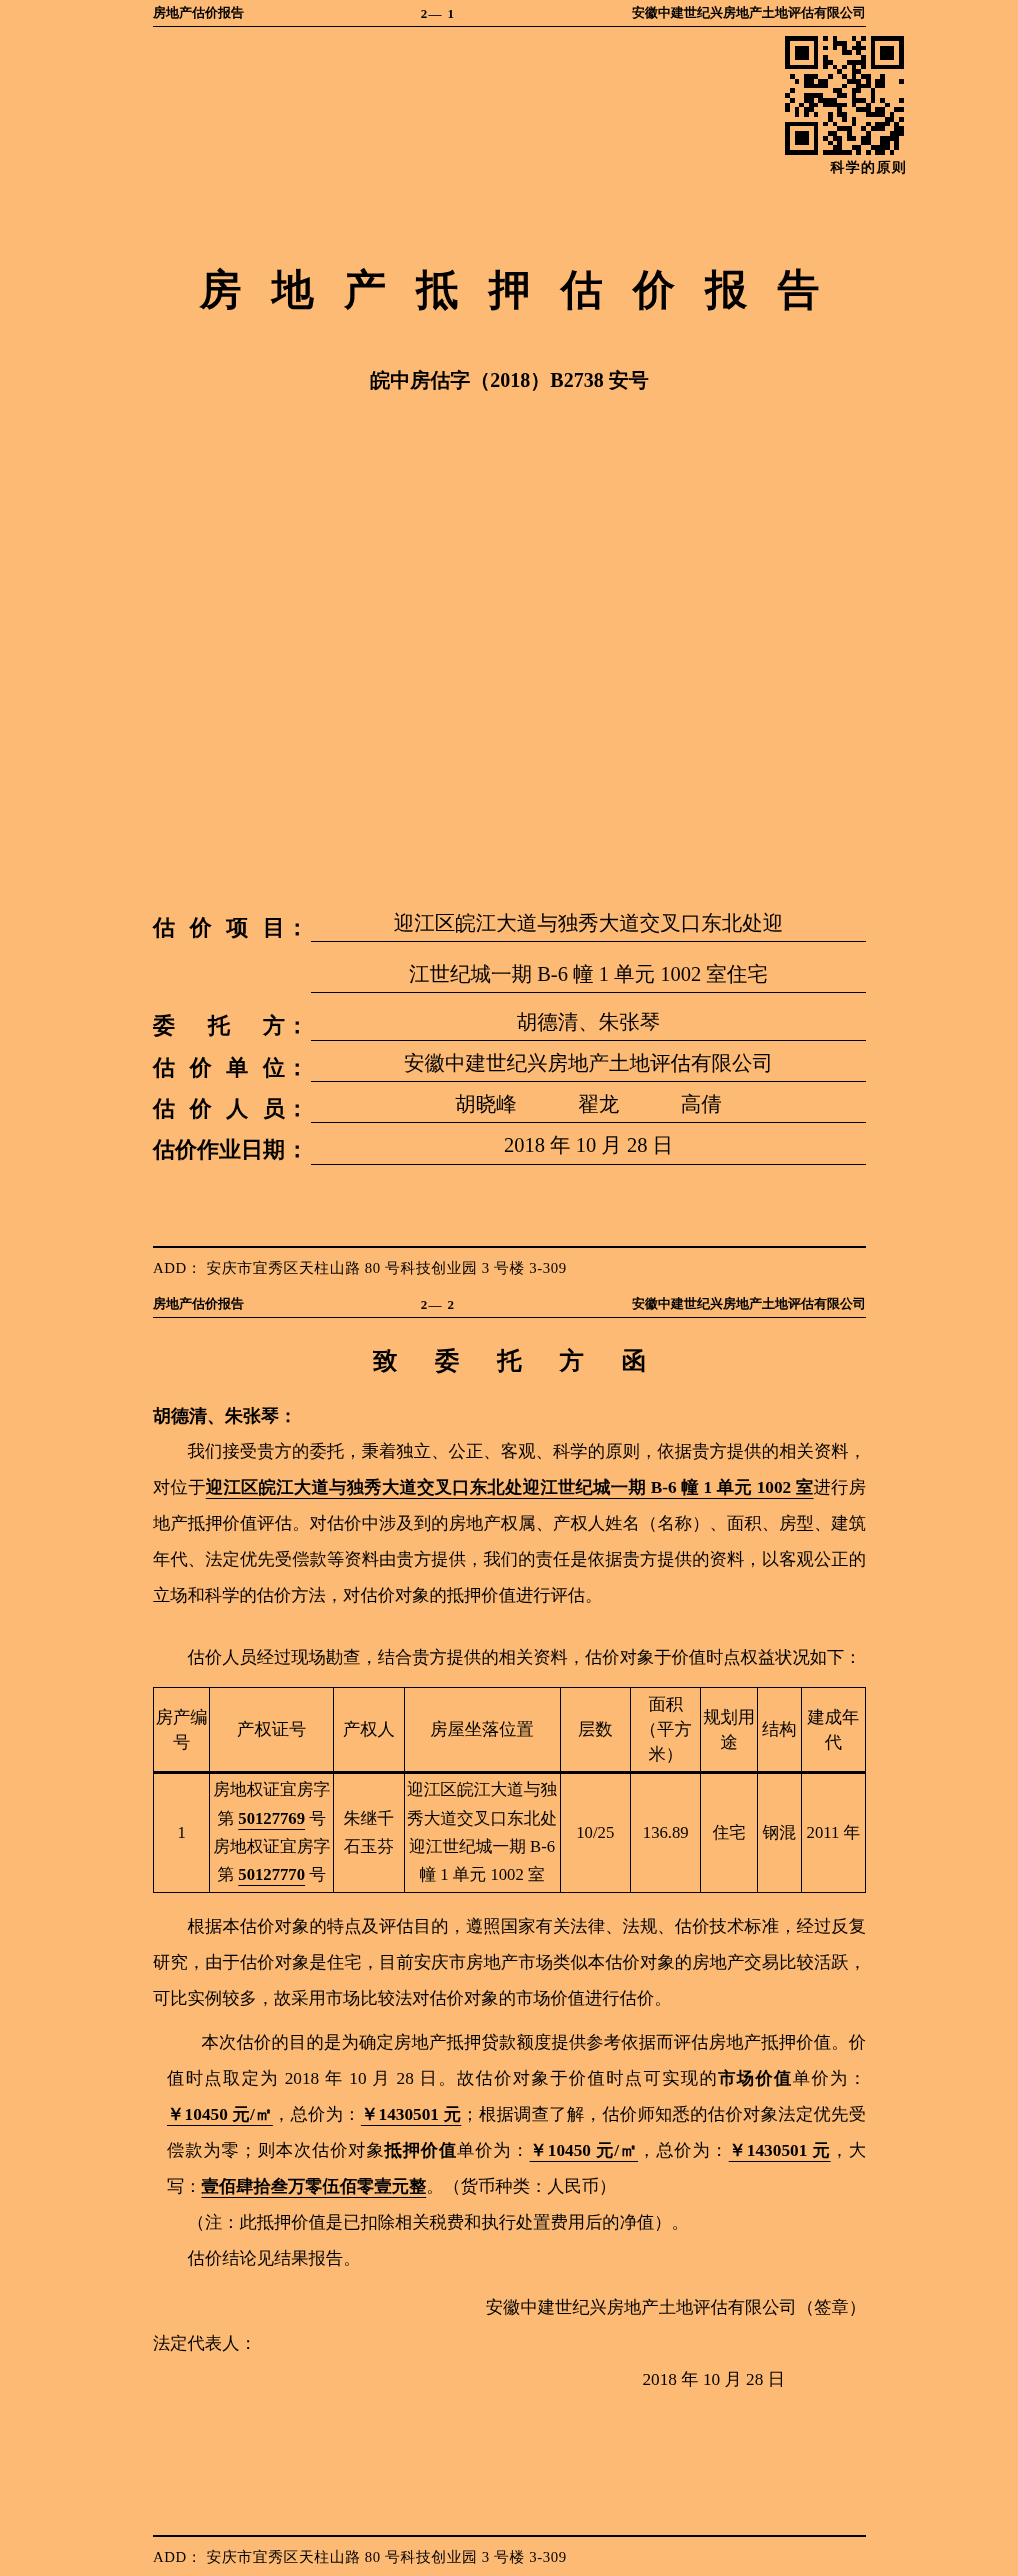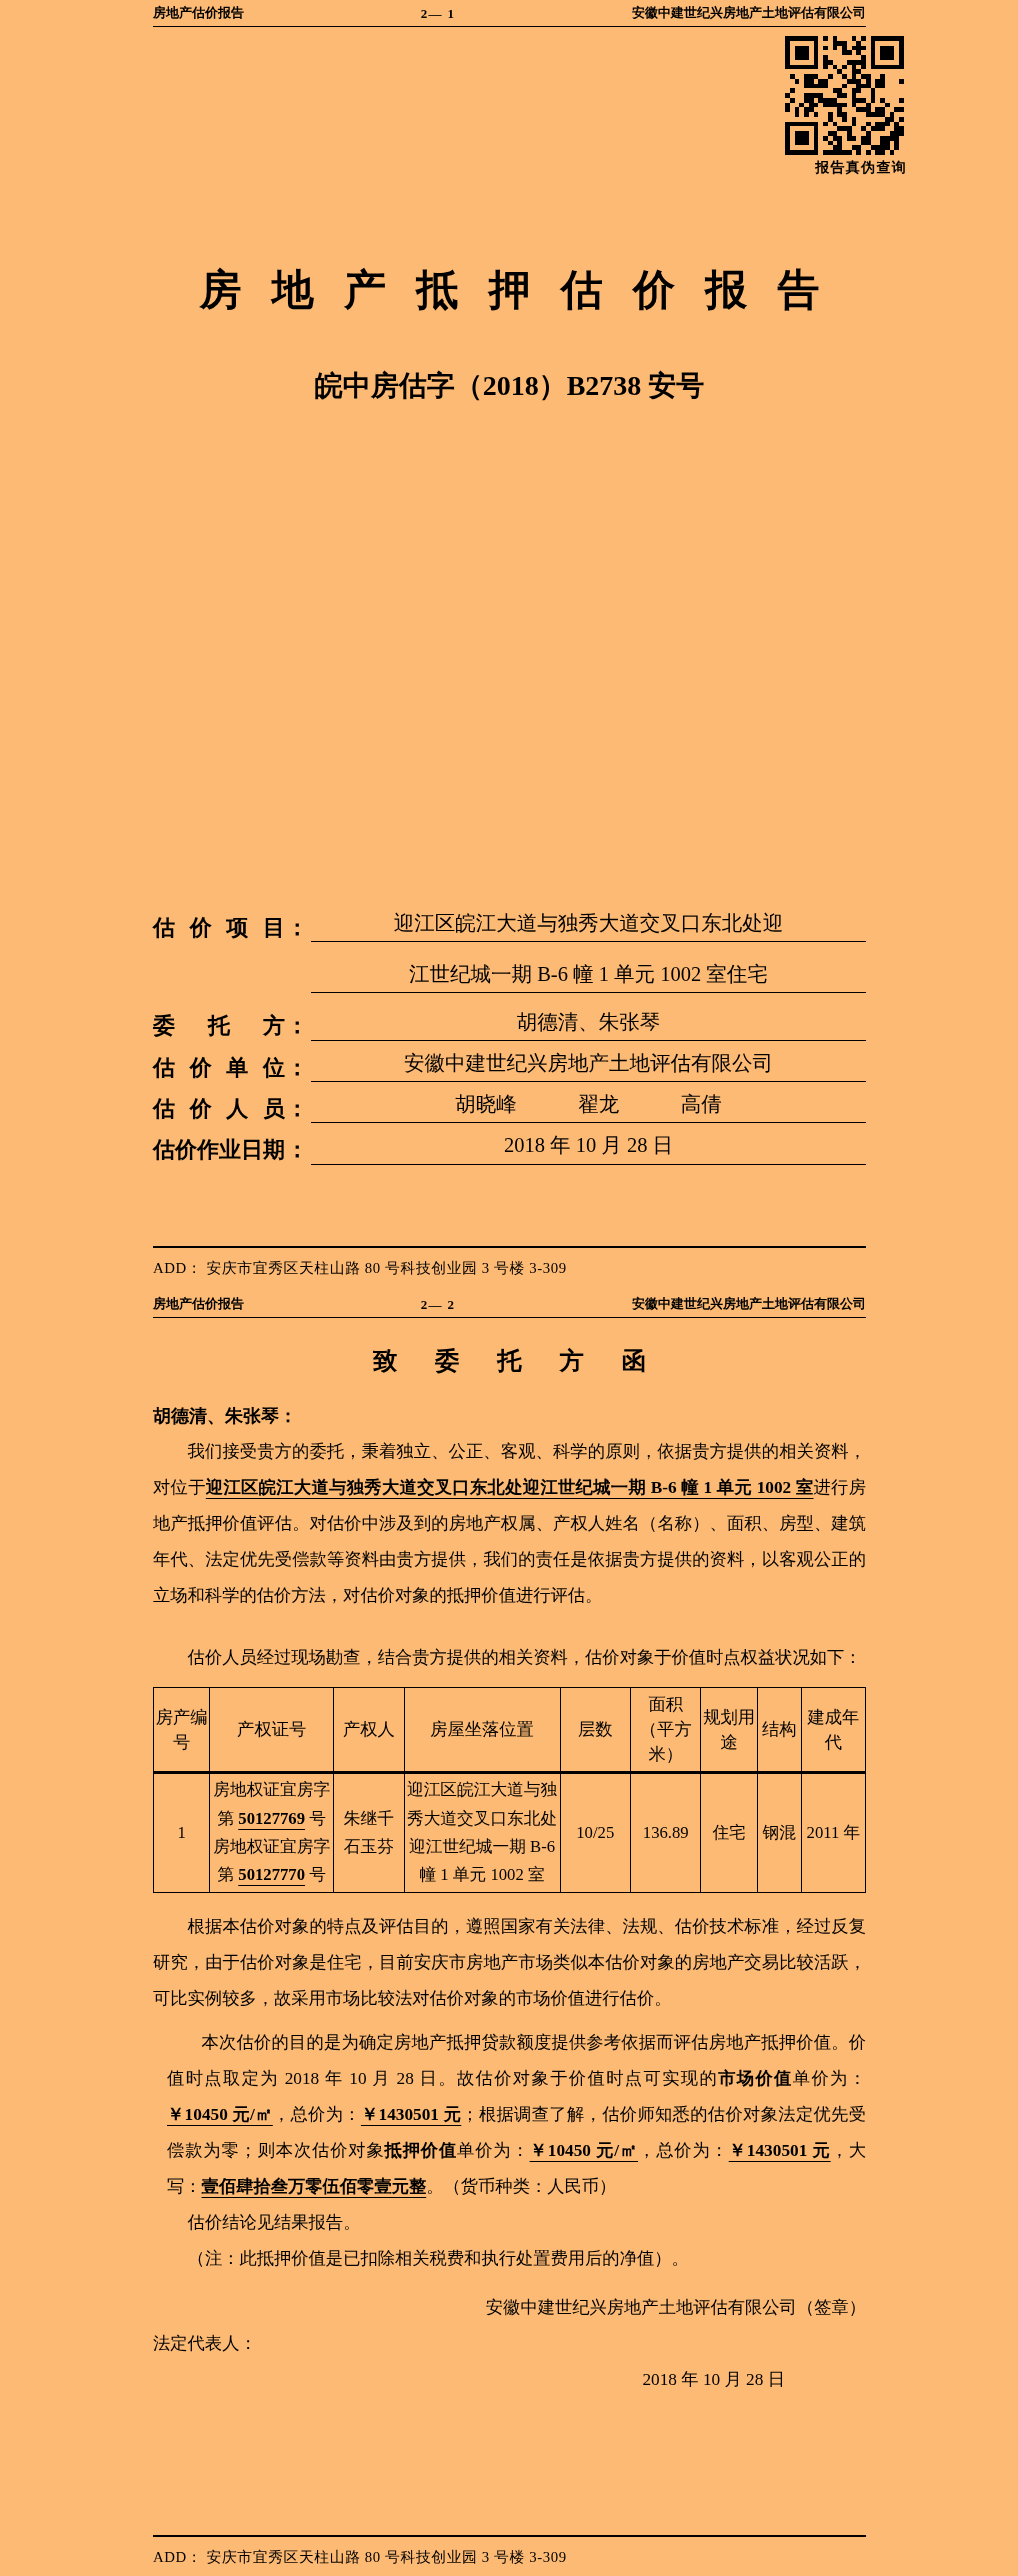--- a/index.html
+++ b/index.html
@@ -30,21 +30,21 @@
 
   
   .p1-title{
     position:absolute;top:265px;left:0;width:100%;
     text-align:center;font-size:42px;font-weight:bold;line-height:1.2;
     white-space:nowrap;
   }
   .p1-title .ls{letter-spacing:0.72em;margin-right:-0.72em;}
   .p1-subtitle{
     position:absolute;top:367px;left:0;width:100%;
-    text-align:center;font-size:28px;font-weight:bold;
+    text-align:center;font-size:20px;font-weight:bold;
   }
 
   
   .p1-fields{position:absolute;top:910px;left:153px;right:153px;}
   .field-row{display:flex;align-items:flex-end;margin-bottom:9px;}
   .field-row.mb-lg{margin-bottom:19px;}
   .field-row.mb-md{margin-bottom:15.4px;}
   .field-label{
     display:inline-flex;justify-content:space-between;
     width:132px;flex:0 0 132px;
@@ -403,21 +403,21 @@
         <rect x="10" y="24" width="1" height="1" fill="#000"></rect>
         <rect x="11" y="24" width="1" height="1" fill="#000"></rect>
         <rect x="12" y="24" width="1" height="1" fill="#000"></rect>
         <rect x="13" y="24" width="1" height="1" fill="#000"></rect>
         <rect x="15" y="24" width="1" height="1" fill="#000"></rect>
         <rect x="17" y="24" width="1" height="1" fill="#000"></rect>
         <rect x="19" y="24" width="1" height="1" fill="#000"></rect>
         <rect x="20" y="24" width="1" height="1" fill="#000"></rect>
         <rect x="22" y="24" width="1" height="1" fill="#000"></rect>
       </svg>
-    <span class="qr-caption">报告真伪查询</span>
+    <span class="qr-caption">科学的原则</span>
   </div>
 
   <div class="p1-title">
     <span class="ls">房地产抵押估价报告</span>
   </div>
 
   <div class="p1-subtitle">皖中房估字（2018）B2738 安号</div>
 
   <div class="p1-fields">
 
@@ -547,23 +547,23 @@
           <td>钢混</td>
           <td>2011 年</td>
         </tr>
       </tbody>
     </table>
 
     <p class="body-para indent">根据本估价对象的特点及评估目的，遵照国家有关法律、法规、估价技术标准，经过反复研究，由于估价对象是住宅，目前安庆市房地产市场类似本估价对象的房地产交易比较活跃，可比实例较多，故采用市场比较法对估价对象的市场价值进行估价。</p>
 
     <p class="body-para indent gap-top-sm"><span>本次估价的目的是为确定房地产抵押贷款额度提供参考依据而评估房地产抵押价值。价值时点取定为 2018 年 10 月 28 日。故估价对象于价值时点可实现的</span><span class="b">市场价值</span><span>单价为：</span><span class="b u">￥10450 元/㎡</span><span>，总价为：</span><span class="b u">￥1430501 元</span><span>；根据调查了解，估价师知悉的估价对象法定优先受偿款为零；则本次估价对象</span><span class="b">抵押价值</span><span>单价为：</span><span class="b u">￥10450 元/㎡</span><span>，总价为：</span><span class="b u">￥1430501 元</span><span>，大写：</span><span class="b u">壹佰肆拾叁万零伍佰零壹元整</span><span>。（货币种类：人民币）</span></p>
 
+    <p class="body-para indent">（注：此抵押价值是已扣除相关税费和执行处置费用后的净值）。</p>
+
     <p class="body-para indent">估价结论见结果报告。</p>
-
-    <p class="body-para indent">（注：此抵押价值是已扣除相关税费和执行处置费用后的净值）。</p>
 
     <div class="sign-company">安徽中建世纪兴房地产土地评估有限公司（签章）</div>
     <div class="sign-rep">法定代表人：</div>
     <div class="sign-date">2018 年 10 月 28 日</div>
 
   </div>
 
   <div class="pg-footer">
     <div class="footer-rule"></div>
     <div class="footer-add">ADD： 安庆市宜秀区天柱山路 80 号科技创业园 3 号楼 3-309</div>

